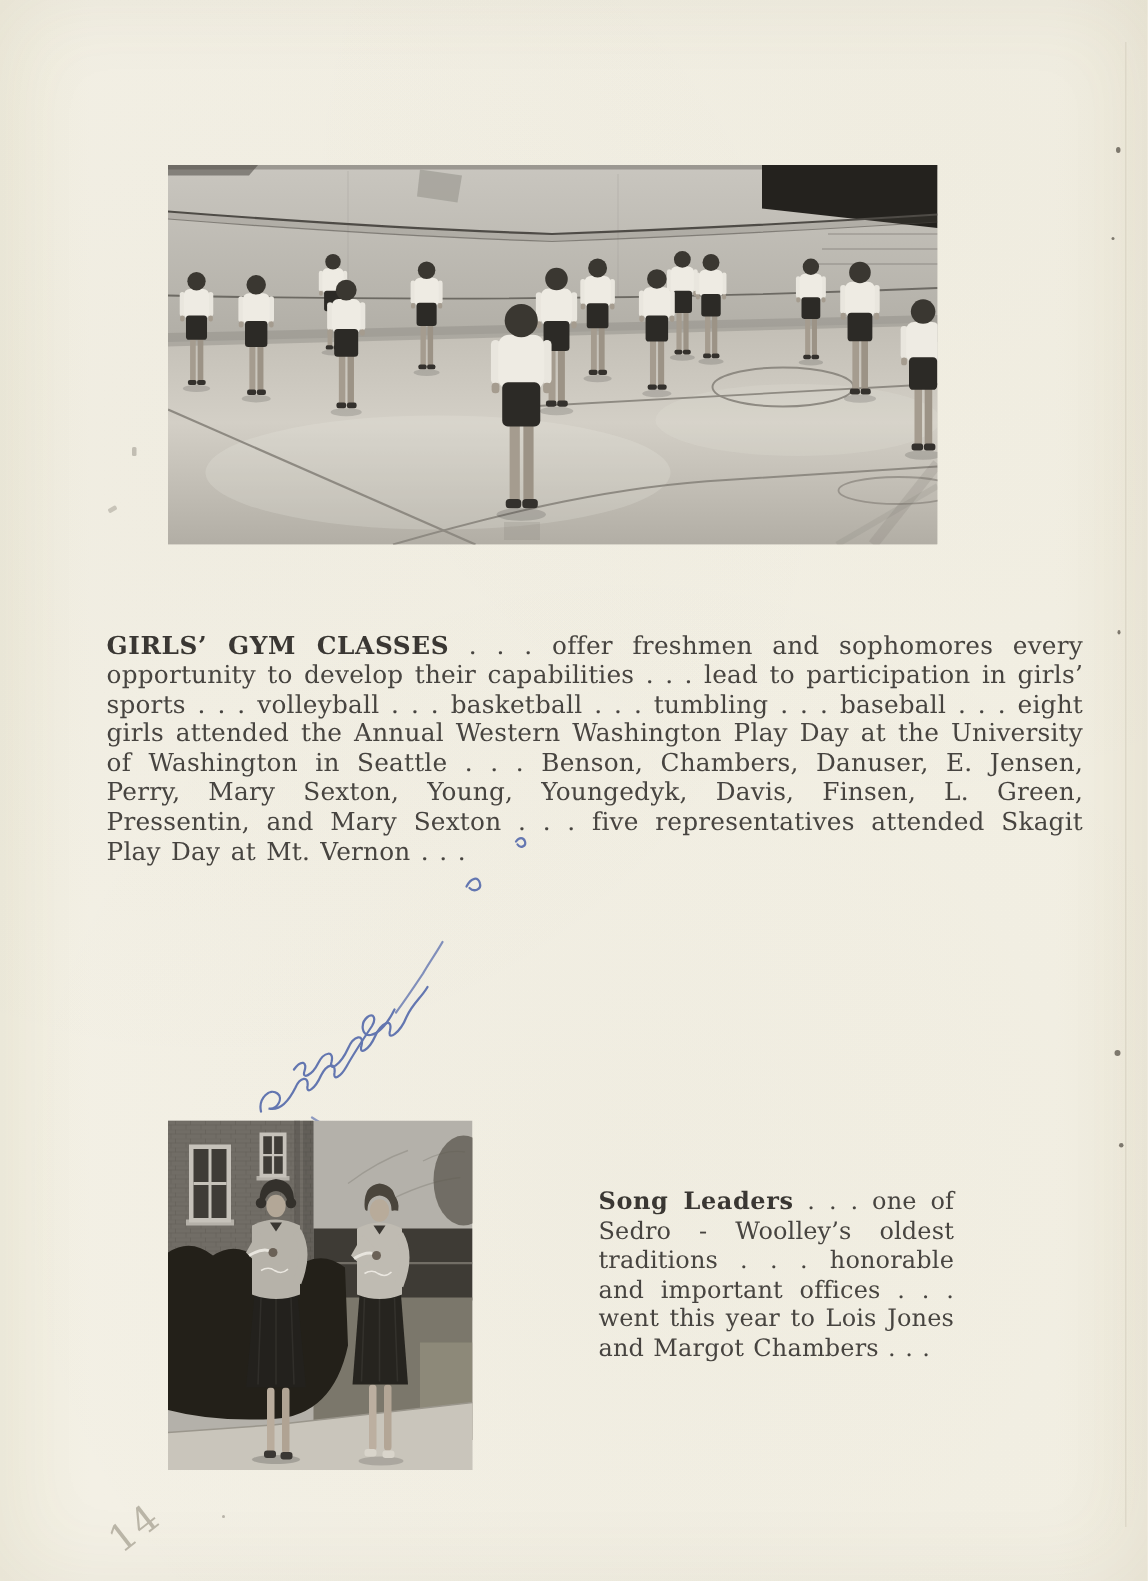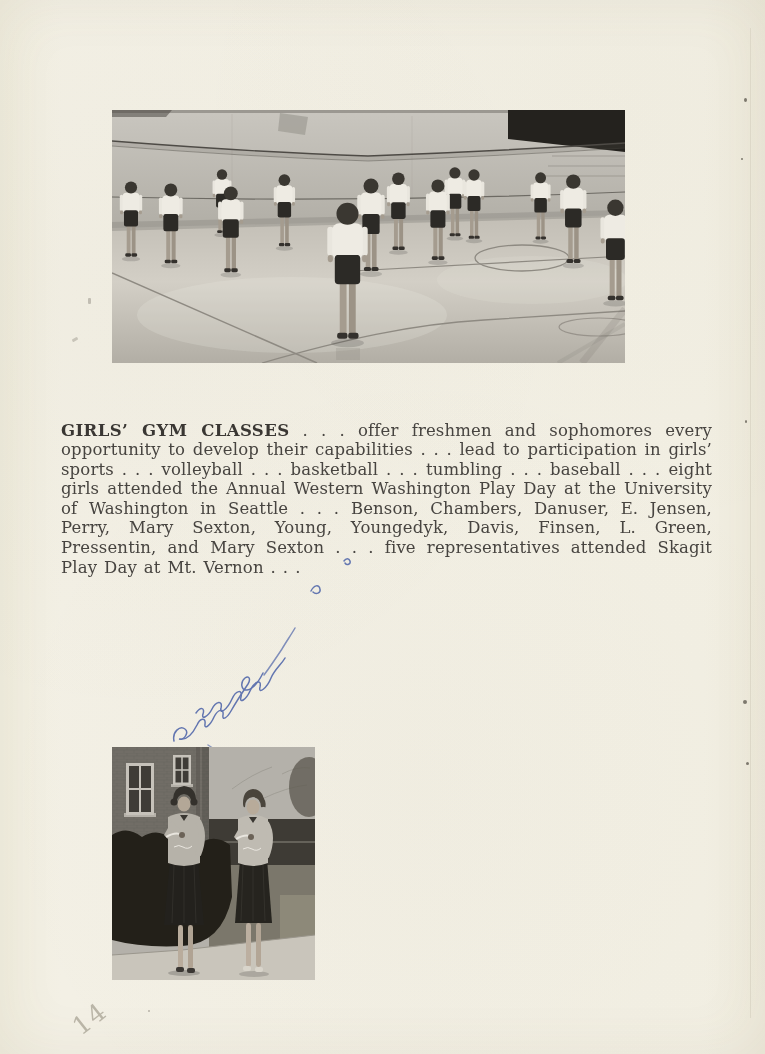--- a/index.html
+++ b/index.html
@@ -13,21 +13,21 @@
       linear-gradient(90deg, #f0edde 0%, #f3f0e5 8%, #f2efe3 92%, #eeeadb 100%);
     box-shadow:inset 0 0 60px rgba(120,105,70,0.07);
     font-family:"DejaVu Serif", serif;
   }
   .photo{position:absolute;margin:0;padding:0;line-height:0;}
   .photo svg{display:block;}
   .photo-gym{left:112px;top:110px;}
   .photo-song{left:112px;top:747px;}
   .para{position:absolute;color:#474440;text-align:justify;}
   .para strong{color:#3a3733;letter-spacing:0.4px;}
-  .gym-para{left:61px;top:404px;width:651px;font-size:16.5px;line-height:19.6px;letter-spacing:0.15px;word-spacing:1.5px;}
+  .gym-para{left:71px;top:404px;width:651px;font-size:16.5px;line-height:19.6px;letter-spacing:0.15px;word-spacing:1.5px;}
   .song-para{left:399px;top:775px;width:237px;font-size:16px;line-height:19.6px;letter-spacing:0.1px;word-spacing:1px;}
   .handwriting{position:absolute;left:168px;top:545px;}
   .pencil{
     position:absolute;left:72px;top:1004px;
     transform:rotate(-38deg);
     font-size:25px;color:rgba(118,110,94,0.45);
     letter-spacing:2px;
   }
   .edge-line{position:absolute;left:750px;top:28px;width:1px;height:990px;background:#ddd8c8;}
   .speck{position:absolute;border-radius:50%;background:#7d786d;}
@@ -213,20 +213,21 @@
         <path d="M154,76 Q162,90 154,110" stroke="#bfbbb2" stroke-width="6" fill="none"></path>
         <path d="M131,102 q5,-3 9,0 q5,3 9,-1" stroke="#efece6" stroke-width="1" fill="none" opacity="0.9"></path>
         <path d="M137,70 L141,76 L145,70 Z" fill="#3a3732"></path>
         <ellipse cx="141" cy="60" rx="6.5" ry="7.5" fill="#b8ab9a"></ellipse>
         <path d="M131,56 Q131,43 141,42 Q152,43 152,56 Q152,61 149,60 Q149,51 141,50 Q133,51 133,60 Q131,61 131,56 Z" fill="#4a453c"></path>
         <path d="M149,50 q4,4 3,10" stroke="#4a453c" stroke-width="3" fill="none"></path>
       </g>
     </svg>
   </figure>
 
+  <p class="para song-para"><strong>Song Leaders</strong> <span>. . . one of Sedro - Woolley’s oldest traditions . . . honorable and important offices . . . went this year to Lois Jones and Margot Chambers . . .</span></p>
 
   <div class="pencil">14</div>
   <div class="edge-line"></div>
   <div class="speck" style="left:744px;top:98px;width:3px;height:4px;"></div>
   <div class="speck" style="left:741px;top:158px;width:2px;height:2px;"></div>
   <div class="speck" style="left:745px;top:420px;width:2px;height:3px;"></div>
   <div class="speck" style="left:743px;top:700px;width:4px;height:4px;"></div>
   <div class="speck" style="left:746px;top:762px;width:3px;height:3px;"></div>
   <div class="speck" style="left:88px;top:298px;width:3px;height:6px;opacity:.4;border-radius:1px;"></div>
   <div class="speck" style="left:72px;top:338px;width:6px;height:3px;opacity:.35;border-radius:1px;transform:rotate(-30deg);"></div>

